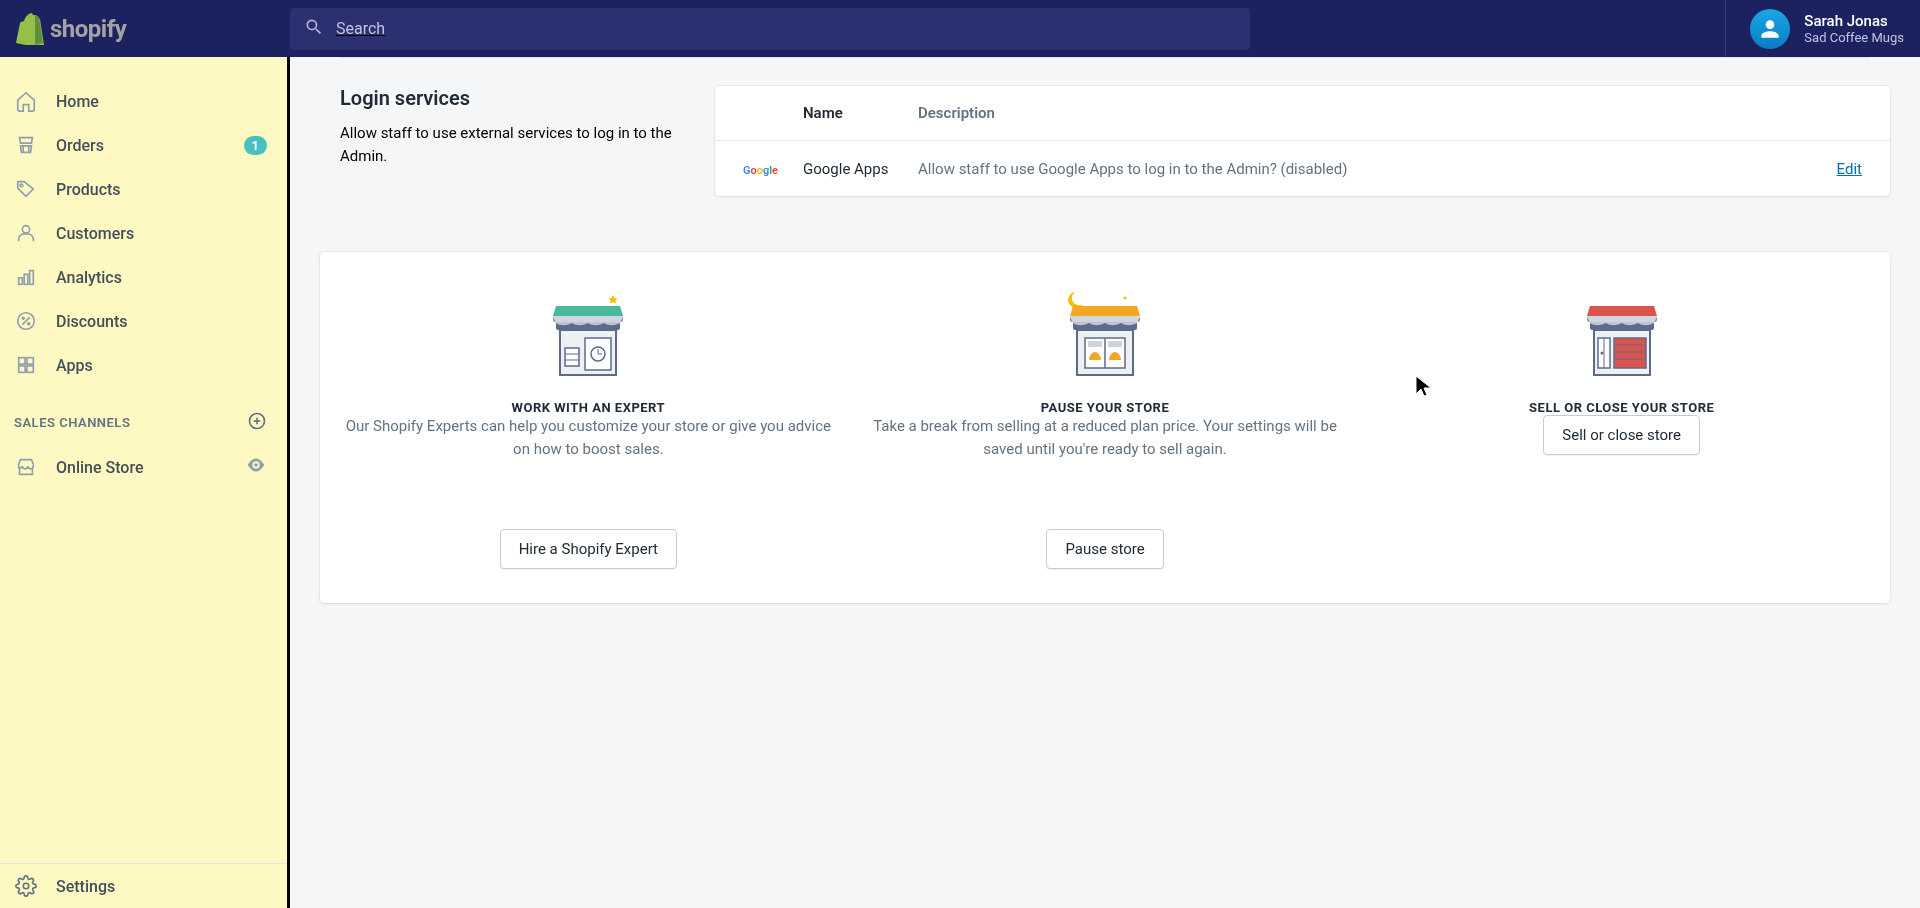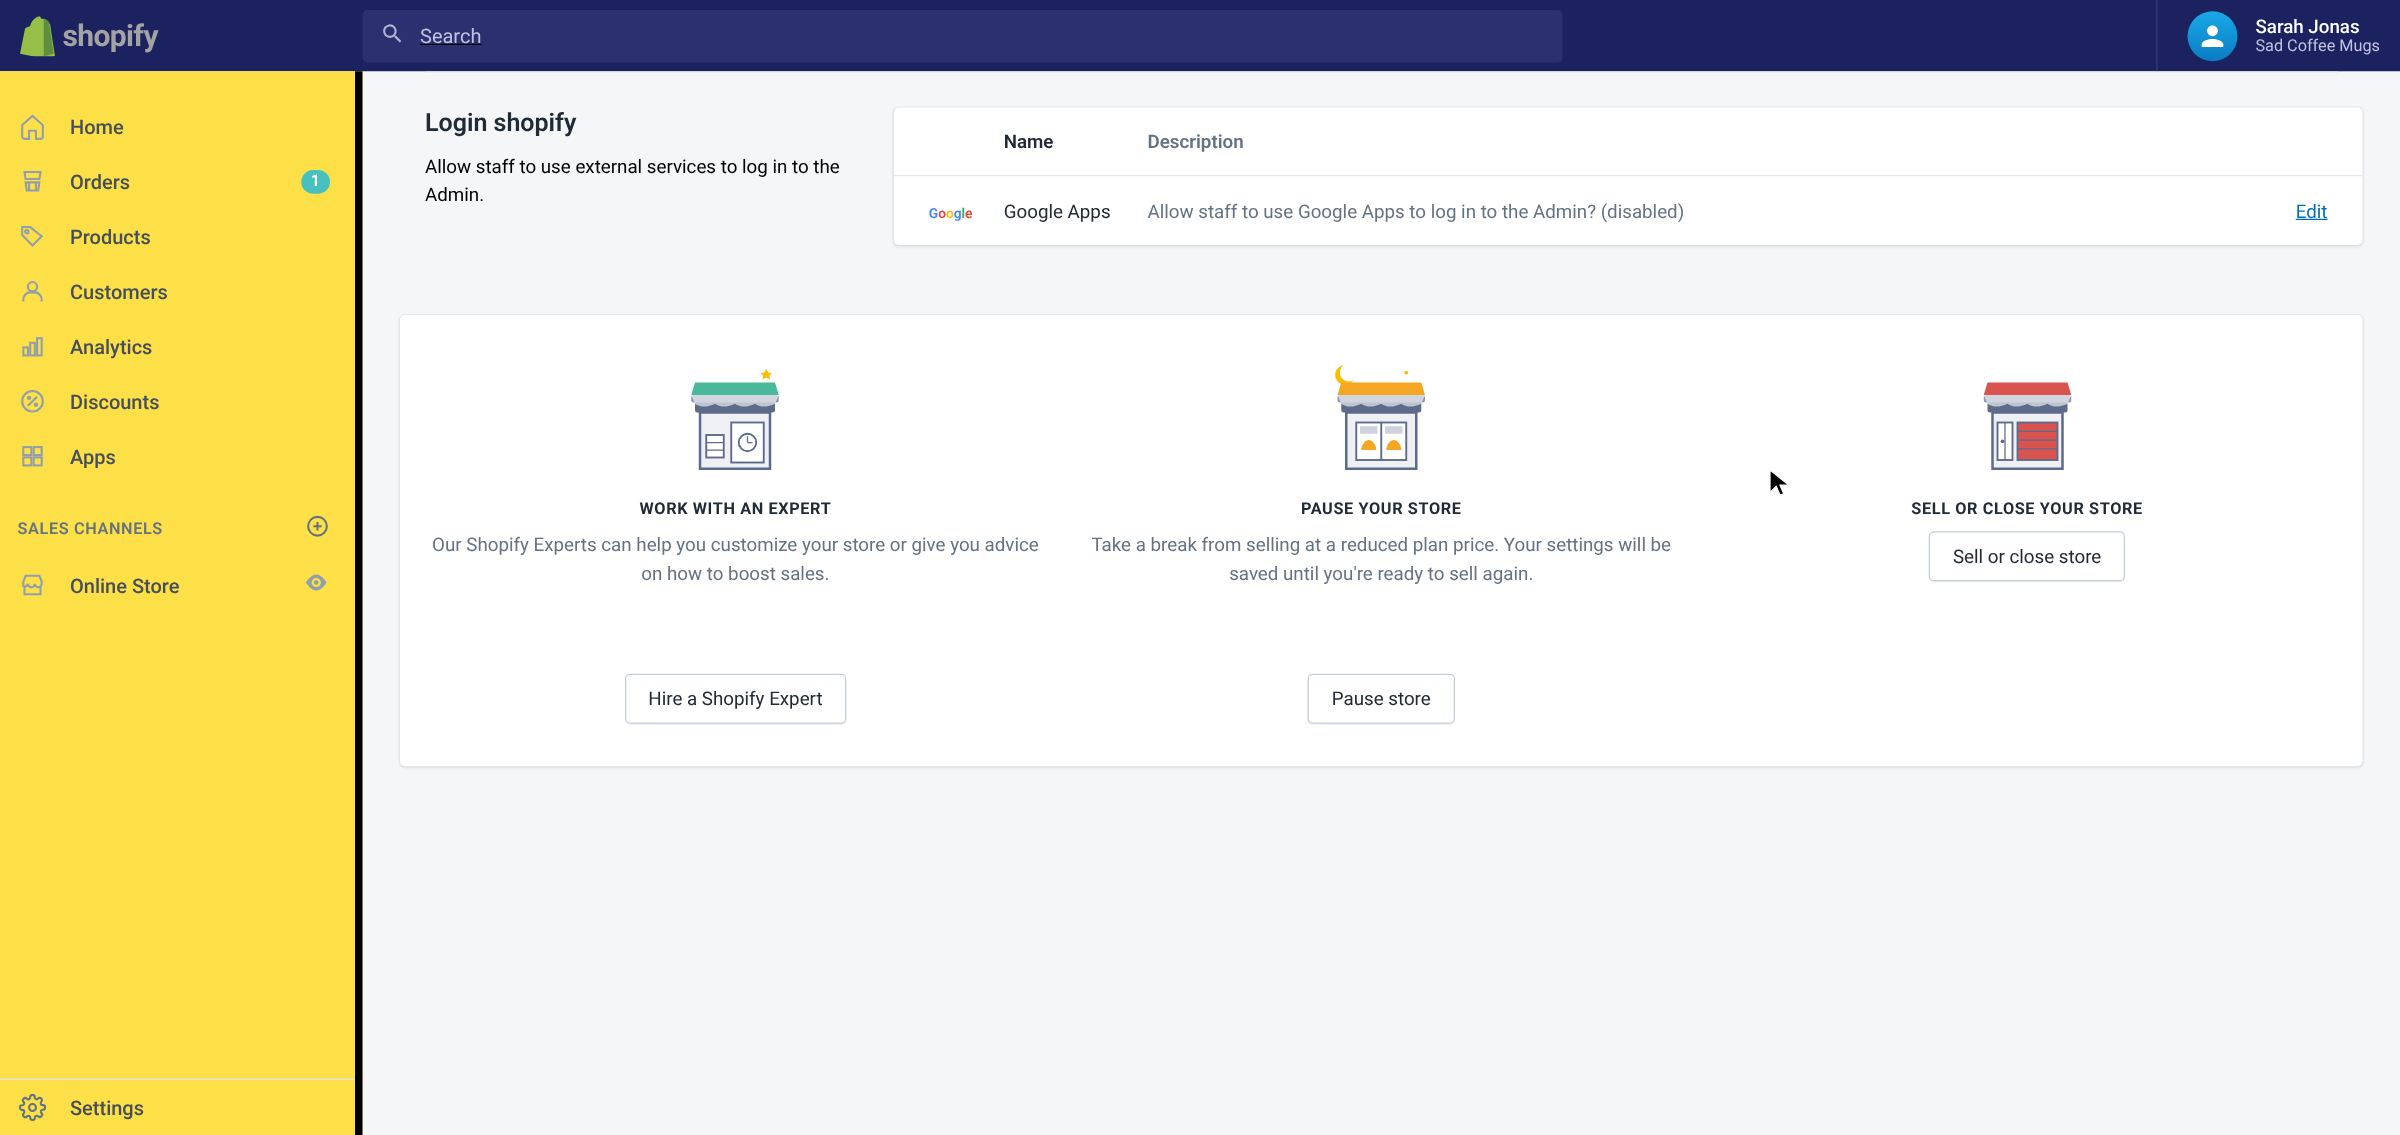--- a/index.html
+++ b/index.html
@@ -100,22 +100,22 @@
     .user-store {
       font-size: 13px;
       color: #c0c3e0;
     }
     .layout {
       display: flex;
       height: calc(100vh - 57px);
     }
     .sidebar {
       width: 290px;
-      background: #fde047;
-      border-right: 6px solid #000000;
+      background: #fef9c3;
+      border-right: 3px solid #000000;
       display: flex;
       flex-direction: column;
       padding-top: 22px;
       justify-content: flex-end;
     }
     .nav-item {
       display: flex;
       align-items: center;
       padding: 10px 20px 10px 14px;
       cursor: pointer;
@@ -278,21 +278,20 @@
       margin-bottom: 20px;
       display: flex;
       align-items: flex-end;
       justify-content: center;
     }
     .card-head {
       font-size: 13px;
       font-weight: 700;
       letter-spacing: 0.5px;
       color: #212b36;
-      margin-bottom: 10px;
     }
     .card-body {
       font-size: 15px;
       color: #637381;
       line-height: 1.5;
       margin-bottom: 22px;
       min-height: 92px;
     }
     .card-btn {
       background: #fff;
@@ -457,21 +456,21 @@
         <span class="nav-label">Settings</span>
       </div>
     </div>
   </div>
 
   <div class="main">
     <div class="tab-divider"></div>
 
     <div class="section-row">
       <div class="section-side">
-        <div class="section-title">Login shopify</div>
+        <div class="section-title">Login services</div>
         <div class="section-desc">Allow staff to use external services to log in to the Admin.</div>
       </div>
       <div class="card">
         <div class="tbl">
           <div class="tbl-row tbl-header">
             <div class="col-icon"></div>
             <div class="col-name">Name</div>
             <div class="col-desc">Description</div>
             <div class="col-action"></div>
           </div>

